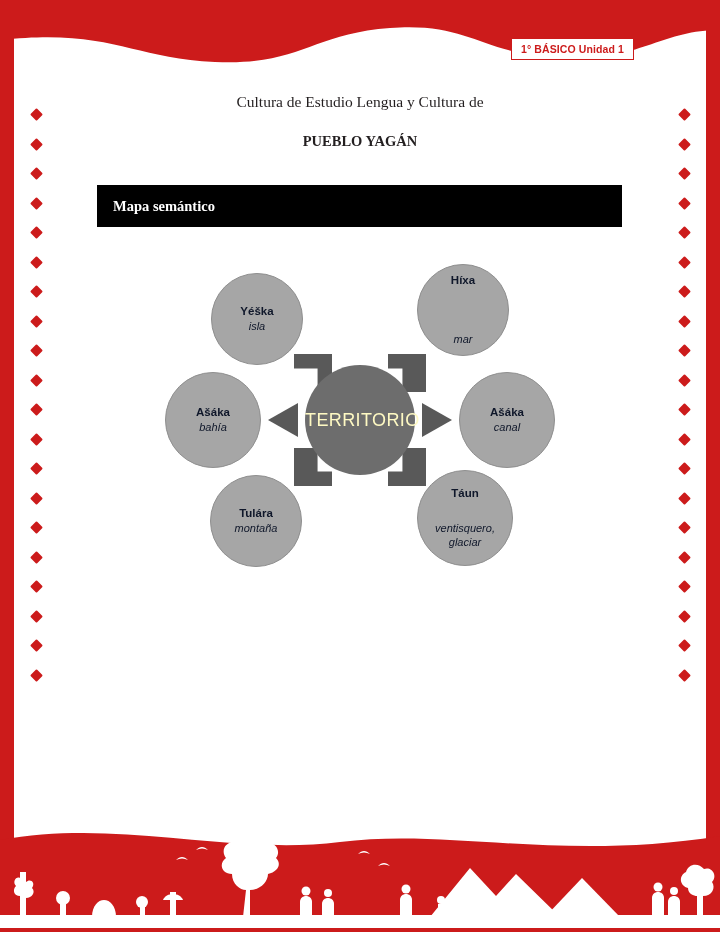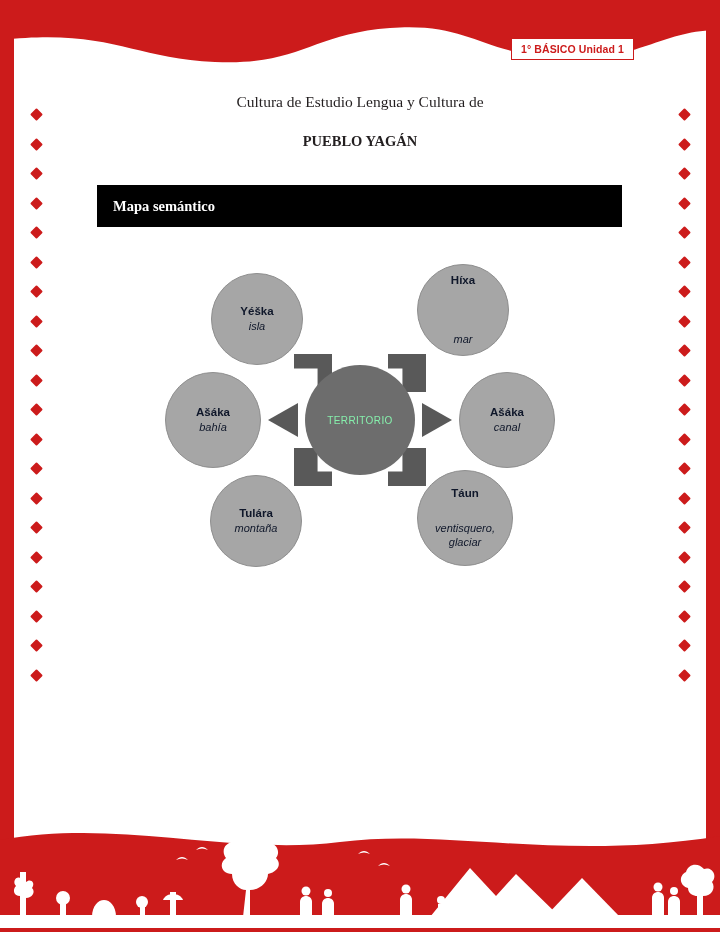--- a/index.html
+++ b/index.html
@@ -170,24 +170,23 @@
   .center-node {
     position: absolute;
     width: 110px;
     height: 110px;
     left: 165px;
     top: 110px;
     border-radius: 50%;
     background: #6d6d6d;
     display: flex;
     align-items: center;
-    justify-content: center;
-    color: #86efac;
+    color: #fef9c3;
     font-family: "Liberation Sans", sans-serif;
-    font-size: 10px;
+    font-size: 18px;
     letter-spacing: .4px;
   }
 
   
   .arrow {
     position: absolute;
     width: 38px;
     height: 38px;
     background: #595959;
   }

